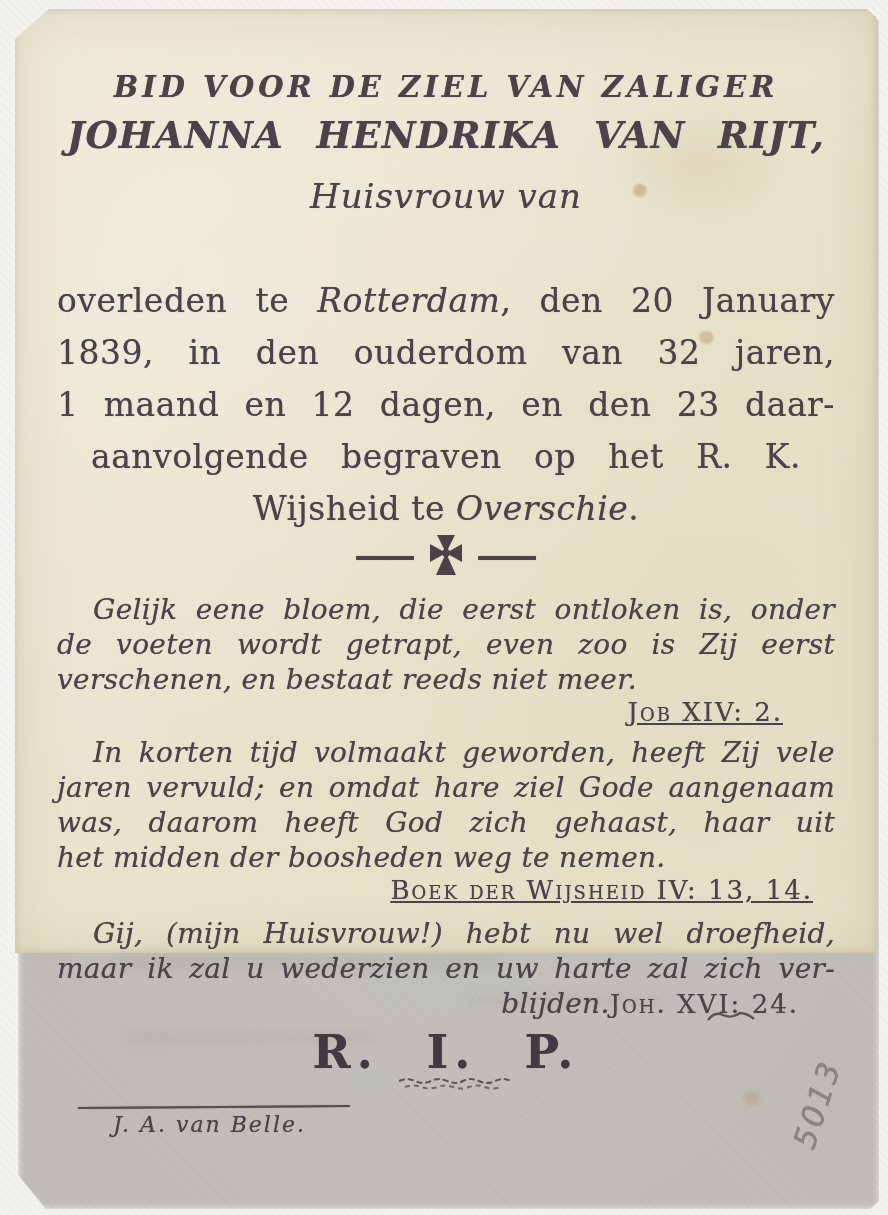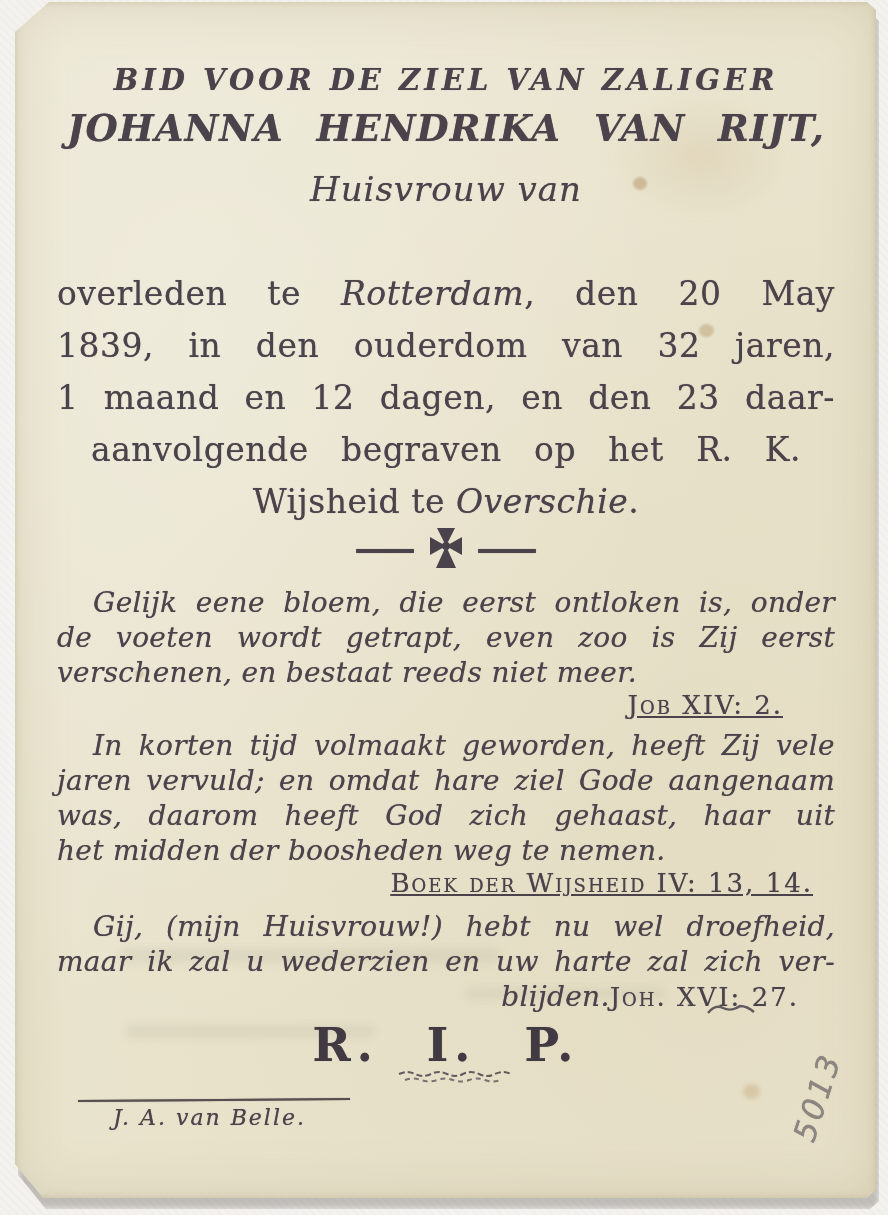--- a/index.html
+++ b/index.html
@@ -5,21 +5,21 @@
   html,body{margin:0;padding:0;background:#e9e9e7;}
   .stage{
     position:relative;width:888px;height:1215px;overflow:hidden;
     background:
       radial-gradient(ellipse at 50% 50%, rgba(255,255,255,0.5), transparent 80%),
       repeating-linear-gradient(45deg, rgba(0,0,0,0.015) 0 2px, transparent 2px 6px),
       #f3f2ef;
     font-family:"DejaVu Serif","Liberation Serif",serif;
   }
   .card{
-    position:absolute;left:15px;top:2px;width:861px;height:1196px;
+    position:absolute;left:15px;top:9px;width:861px;height:944px;
     background:
       radial-gradient(ellipse at 22% 28%, rgba(255,255,255,0.22), transparent 60%),
       radial-gradient(ellipse at 80% 75%, rgba(205,190,145,0.18), transparent 65%),
       linear-gradient(135deg,#ece7d4,#e8e3cc 55%,#eae4cf);
     box-shadow: inset 0 0 55px rgba(152,136,92,0.22), inset 0 0 7px rgba(140,125,85,0.28);
     clip-path: polygon(34px 0, 852px 0, 861px 8px, 861px 1188px, 852px 1196px, 28px 1196px, 0 1162px, 0 30px);
     color:#4b434b;
   }
   .cardshadow{
     position:absolute;left:15px;top:9px;width:861px;height:1196px;
@@ -87,21 +87,21 @@
     <div class="stain d"></div>
     <div class="ghost g1"></div>
     <div class="ghost g2"></div>
     <div class="ghost g3"></div>
 
     <div class="col ctr invocation">BID VOOR DE ZIEL VAN ZALIGER</div>
     <div class="col jl name">JOHANNA HENDRIKA VAN RIJT,</div>
     <div class="col ctr relation">Huisvrouw van</div>
 
     <div class="col death">
-      <div class="jl"><span>overleden te </span><span class="place">Rotterdam</span><span>, den 20 May</span></div>
+      <div class="jl"><span>overleden te </span><span class="place">Rotterdam</span><span>, den 20 January</span></div>
       <div class="jl">1839, in den ouderdom van 32 jaren,</div>
       <div class="jl">1 maand en 12 dagen, en den 23 daar-</div>
       <div class="jl in4">aanvolgende begraven op het R. K.</div>
       <div class="ctr"><span>Wijsheid te </span><span class="place">Overschie</span><span>.</span></div>
     </div>
 
     <div class="col divider">
       <span class="dash">—</span>
       <svg width="36" height="48" viewBox="0 0 36 48">
         <polygon points="18,22 9,4 27,4" fill="#4b434b"></polygon>
@@ -126,21 +126,21 @@
       <div class="jl">was, daarom heeft God zich gehaast, haar uit</div>
       <div>het midden der boosheden weg te nemen.</div>
       <div class="ref refr">Boek der Wijsheid IV: 13, 14.</div>
     </div>
 
     <div class="col quote q3">
       <div class="jl indent">Gij, (mijn Huisvrouw!) hebt nu wel droefheid,</div>
       <div class="jl">maar ik zal u wederzien en uw harte zal zich ver-</div>
       <div class="lastrow">
         <span>blijden.</span>
-        <span class="ref">Joh. XVI: 27.</span>
+        <span class="ref">Joh. XVI: 24.</span>
       </div>
     </div>
 
     <svg class="squiggle" width="54" height="18" viewBox="0 0 54 18">
       <path d="M3 12 q7 -9 15 -5 t17 -2 q7 0 14 6" stroke="#4b434b" stroke-width="2.4" fill="none" opacity="0.85"></path>
     </svg>
 
     <div class="col ctr rip">R. I. P.</div>
 
     <svg class="flourish" width="122" height="18" viewBox="0 0 122 18">

